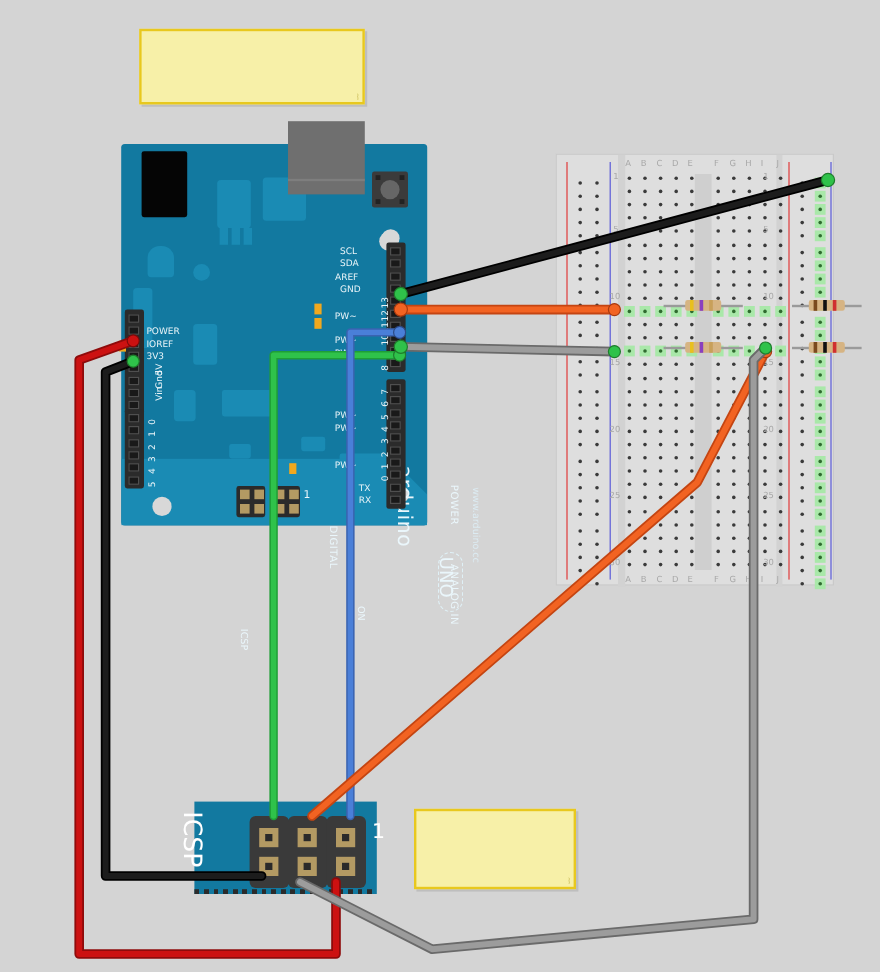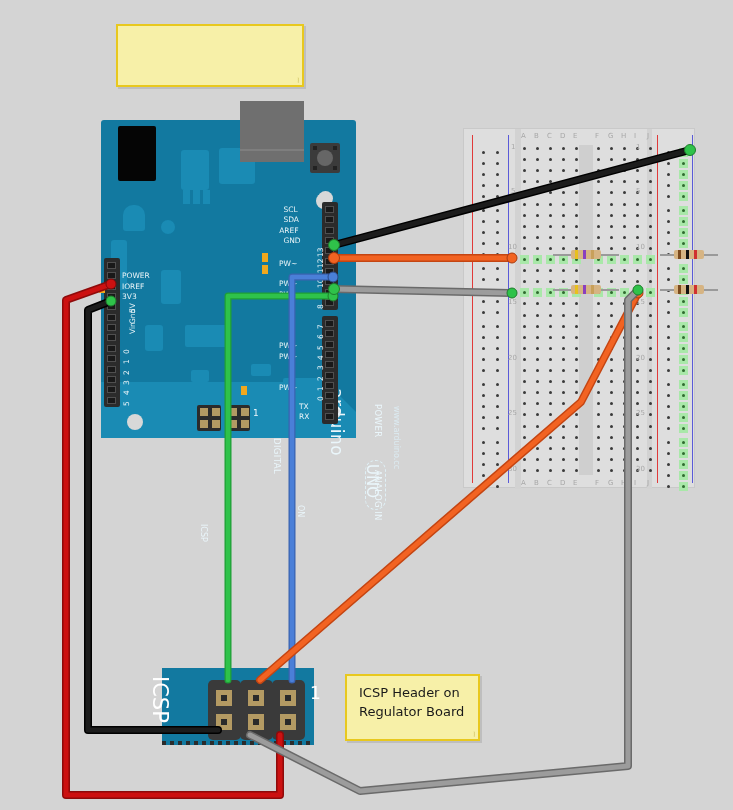--- a/index.html
+++ b/index.html
@@ -969,17 +969,16 @@
       <polyline points="638,290 628,300 628,766 360,791 250,735" fill="none" stroke="#6a6a6a" stroke-width="8" stroke-linecap="round" stroke-linejoin="round"></polyline>
       <polyline points="638,290 628,300 628,766 360,791 250,735" fill="none" stroke="#9c9c9c" stroke-width="5" stroke-linecap="round" stroke-linejoin="round"></polyline>
       <circle cx="638" cy="290" r="5" fill="#2fc24a" stroke="#1f7d2c" stroke-width="1"></circle>
     </g>
   </svg>
 
   <div class="note" id="note1">
     <span class="grip">⦚</span>
   </div>
   <div class="note" id="note2">
-    <span>ICSP Header on Regulator Board</span>
     <span class="grip">⦚</span>
   </div>
 
 </div>
 
 </body></html>

